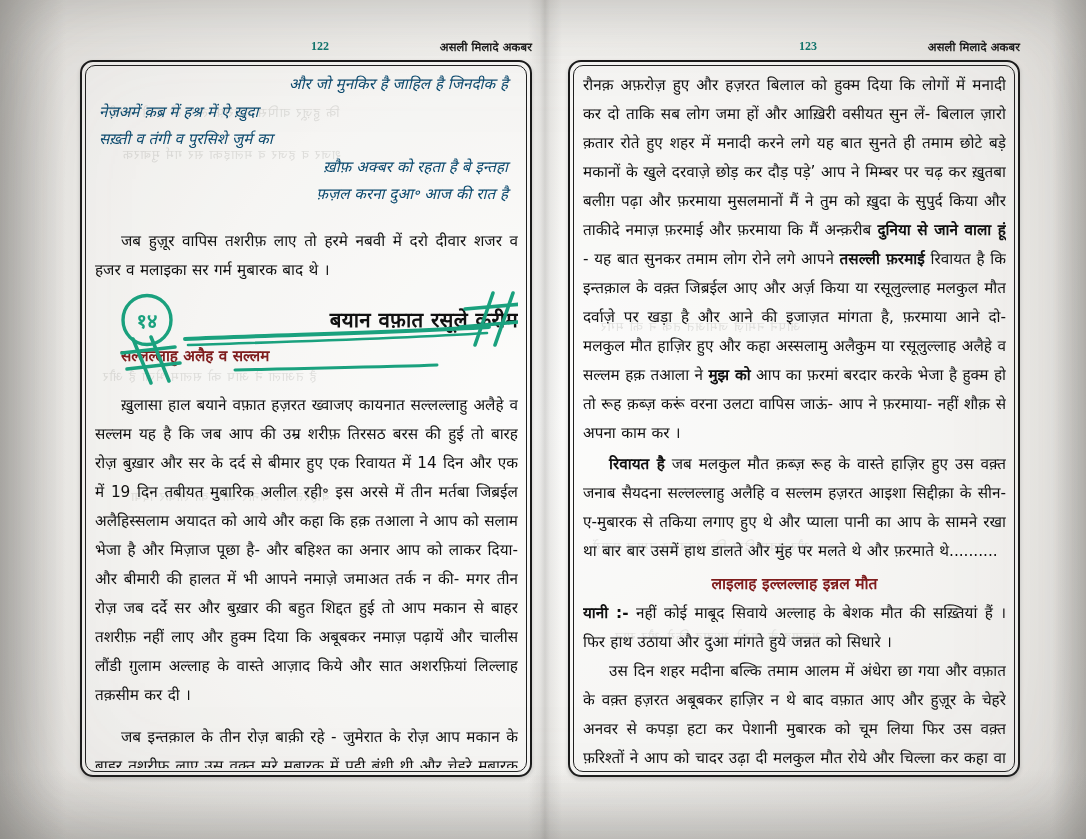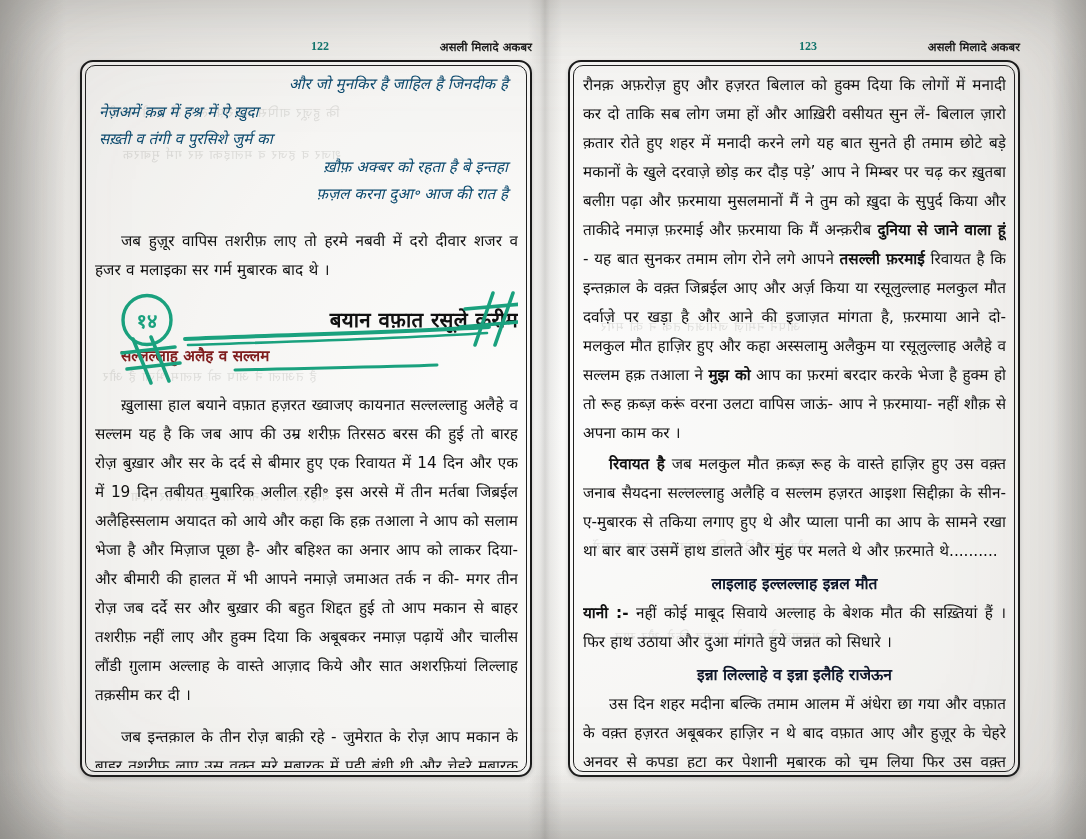--- a/index.html
+++ b/index.html
@@ -162,21 +162,21 @@
 
   p.body b { font-weight: 700; }
 
   .centered-head {
     margin: 4px 0 1px 0;
     text-align: center;
     font-family: "DejaVu Sans", sans-serif;
     font-size: 15.6px;
     font-weight: 700;
     line-height: 28px;
-    color: #0f172a;
+    color: #7f1d1d;
   }
 
   
   .chapter-block {
     position: relative;
     margin: 16px 0 6px 0;
     height: 80px;
   }
   .chapter-title {
     position: absolute;
@@ -327,21 +327,20 @@
       <div class="content">
 
         <p class="body" id="rp-para-0">रौनक़ अफ़रोज़ हुए और हज़रत बिलाल को हुक्म दिया कि लोगों में मनादी कर दो ताकि सब लोग जमा हों और आख़िरी वसीयत सुन लें- बिलाल ज़ारो क़तार रोते हुए शहर में मनादी करने लगे यह बात सुनते ही तमाम छोटे बड़े मकानों के खुले दरवाज़े छोड़ कर दौड़ पड़े’ आप ने मिम्बर पर चढ़ कर ख़ुतबा बलीग़ पढ़ा और फ़रमाया मुसलमानों मैं ने तुम को ख़ुदा के सुपुर्द किया और ताकीदे नमाज़ फ़रमाई और फ़रमाया कि मैं अन्क़रीब <b>दुनिया से जाने वाला हूं</b> - यह बात सुनकर तमाम लोग रोने लगे आपने <b>तसल्ली फ़रमाई</b> रिवायत है कि इन्तक़ाल के वक़्त जिब्रईल आए और अर्ज़ किया या रसूलुल्लाह मलकुल मौत दर्वाज़े पर खड़ा है और आने की इजाज़त मांगता है, फ़रमाया आने दो- मलकुल मौत हाज़िर हुए और कहा अस्सलामु अलैकुम या रसूलुल्लाह अलैहे व सल्लम हक़ तआला ने <b>मुझ को</b> आप का फ़रमां बरदार करके भेजा है हुक्म हो तो रूह क़ब्ज़ करूं वरना उलटा वापिस जाऊं- आप ने फ़रमाया- नहीं शौक़ से अपना काम कर ।</p>
 
         <p class="body indent" id="rp-para-1" style="margin-top:2px;"><b>रिवायत है</b> जब मलकुल मौत क़ब्ज़ रूह के वास्ते हाज़िर हुए उस वक़्त जनाब सैयदना सल्लल्लाहु अलैहि व सल्लम हज़रत आइशा सिद्दीक़ा के सीन-ए-मुबारक से तकिया लगाए हुए थे और प्याला पानी का आप के सामने रखा था बार बार उसमें हाथ डालते और मुंह पर मलते थे और फ़रमाते थे..........</p>
 
         <div class="centered-head">लाइलाह इल्लल्लाह इन्नल मौत</div>
 
         <p class="body" id="rp-meaning"><b>यानी :-</b> नहीं कोई माबूद सिवाये अल्लाह के बेशक मौत की सख़्तियां हैं । फिर हाथ उठाया और दुआ मांगते हुये जन्नत को सिधारे ।</p>
 
-        <div class="centered-head">इन्ना लिल्लाहे व इन्ना इलैहि राजेऊन</div>
 
         <p class="body indent">उस दिन शहर मदीना बल्कि तमाम आलम में अंधेरा छा गया और वफ़ात के वक़्त हज़रत अबूबकर हाज़िर न थे बाद वफ़ात आए और हुज़ूर के चेहरे अनवर से कपड़ा हटा कर पेशानी मुबारक को चूम लिया फिर उस वक़्त फ़रिश्तों ने आप को चादर उढ़ा दी मलकुल मौत रोये और चिल्ला कर कहा वा मुहम्मद उस वक़्त अहले बैत और सहाबा-एकराम पर जो आपके फ़िराक़ का सदमा गुज़रा उसका</p>
       </div>
     </div>
   </div>
 
   <div class="edge-left"></div>
   <div class="edge-right"></div>
   <div class="edge-bottom"></div>
   <div class="vignette"></div>

